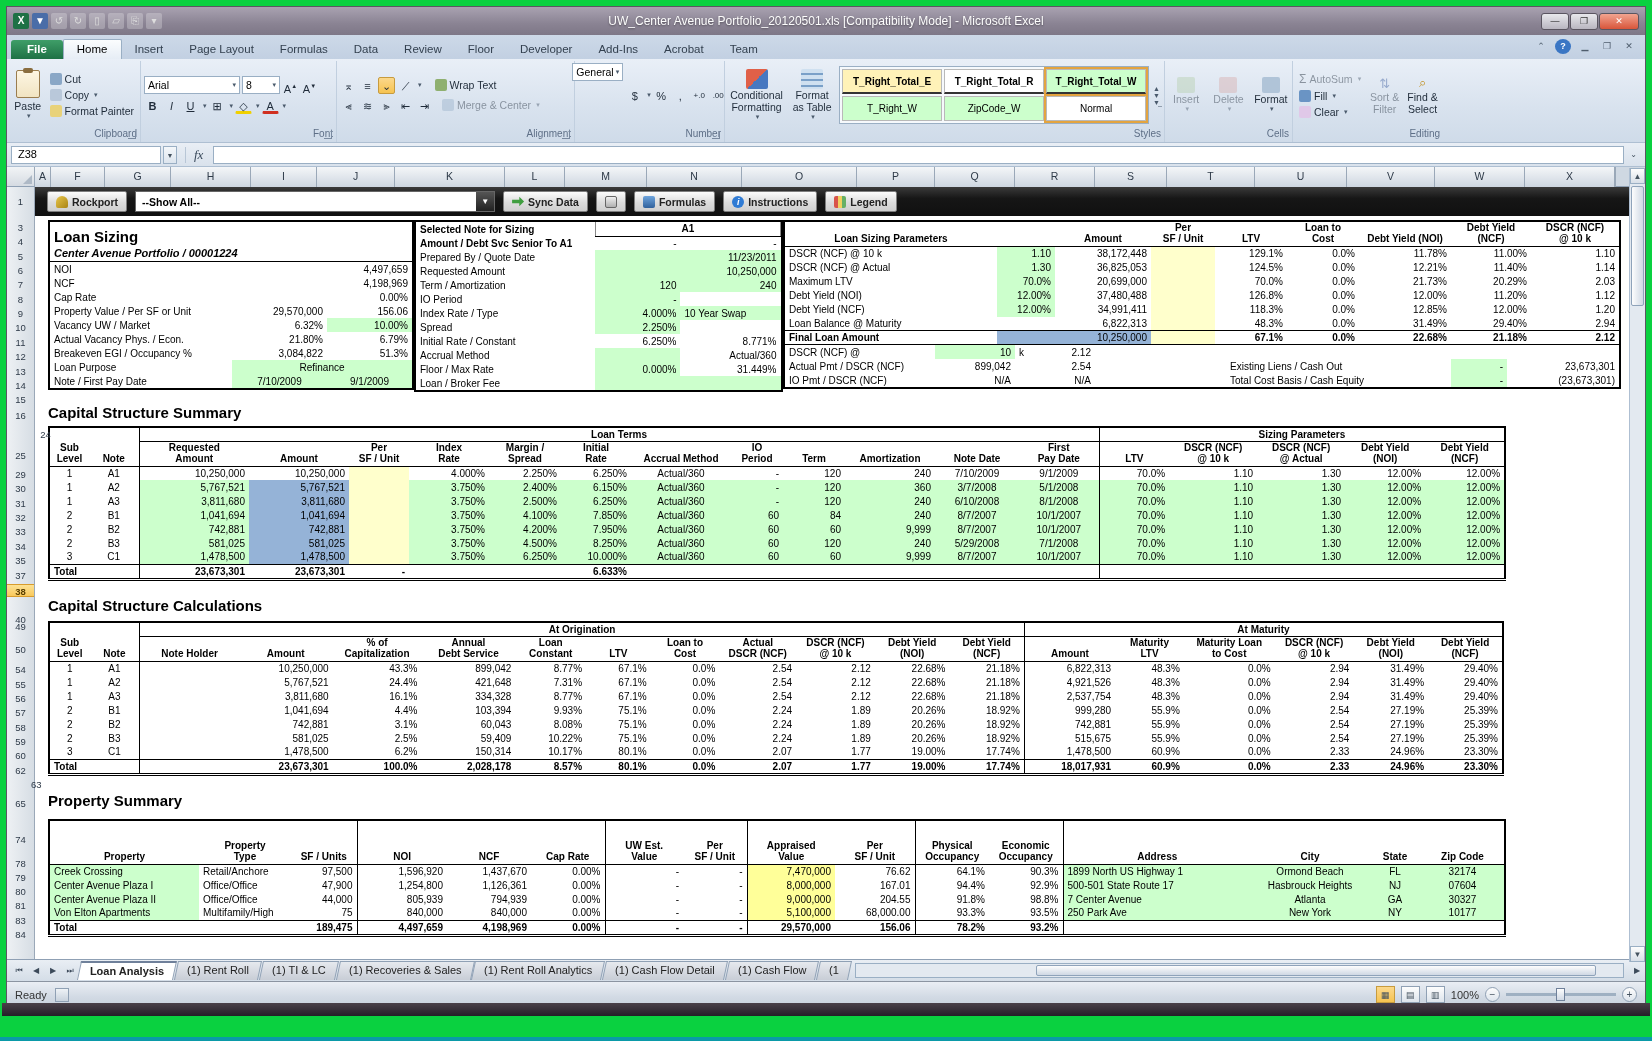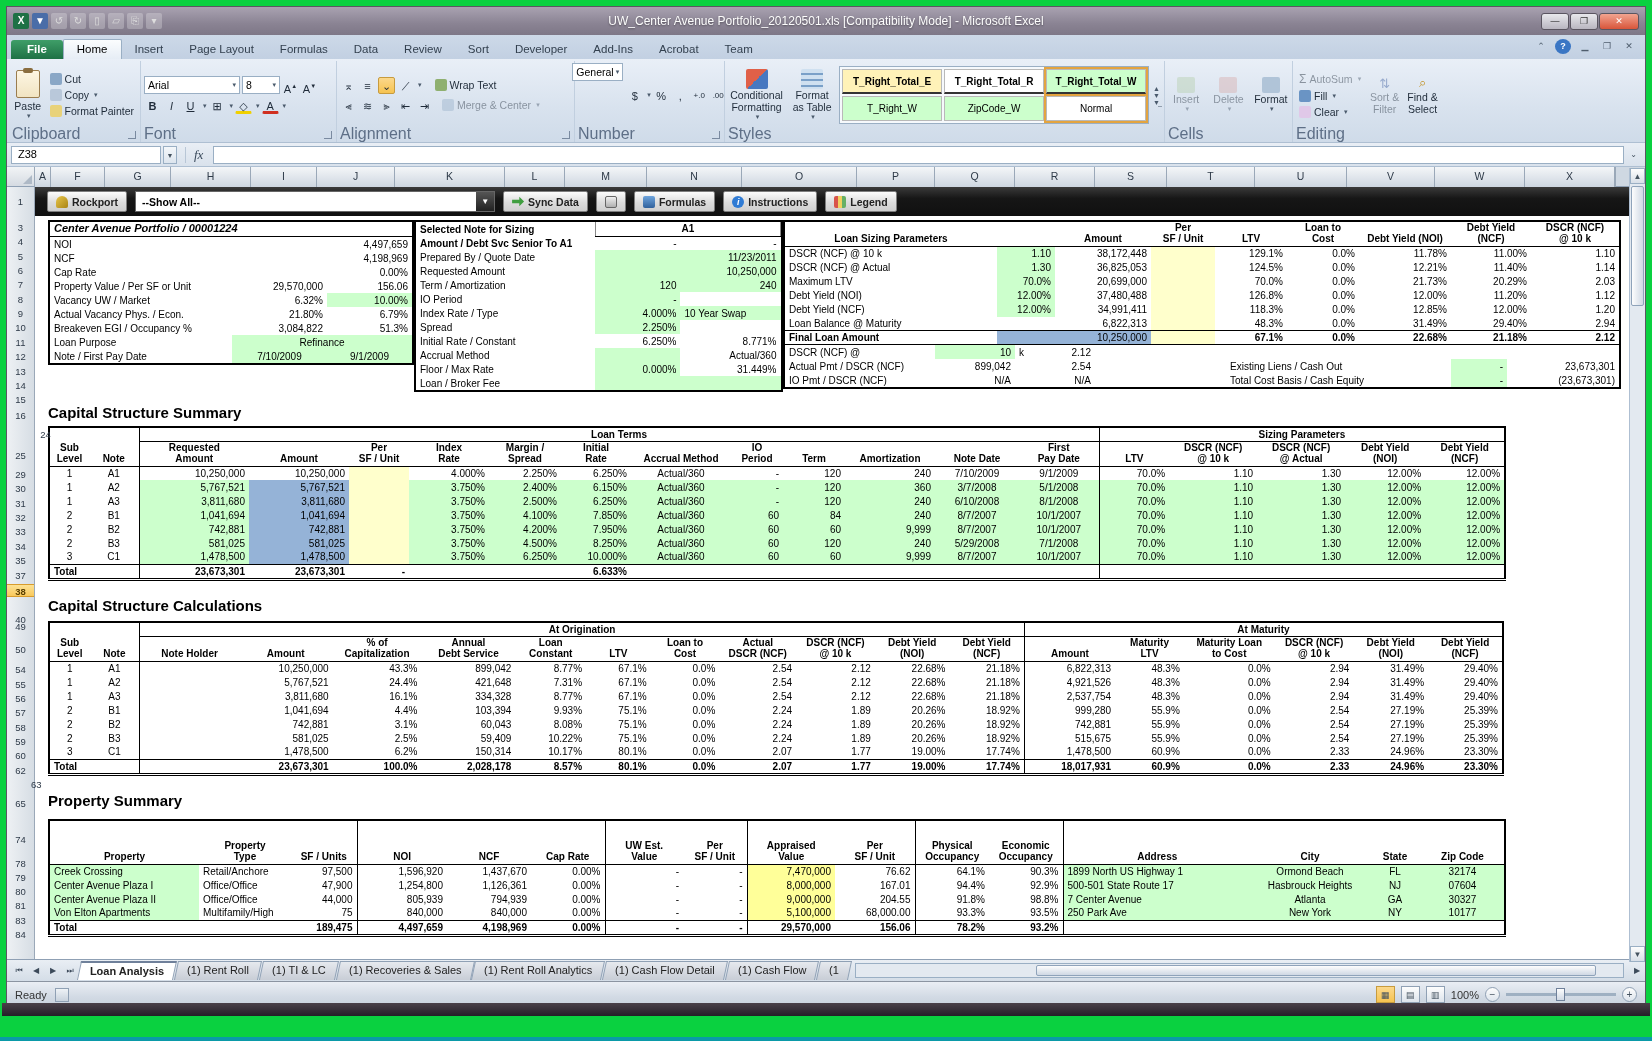--- a/index.html
+++ b/index.html
@@ -25,21 +25,21 @@
 .rtab.file { background:linear-gradient(#3f9e68,#1e7145); color:#fff; border-radius:3px 3px 0 0; padding:3px 16px 4px; font-weight:bold; }
 .rtab.active { background:linear-gradient(#fbfdfe,#e6edf5); border:1px solid #9aafc4; border-bottom:none; border-radius:2px 2px 0 0; color:#000; }
 #tabs-right { position:absolute; right:8px; top:4px; display:flex; gap:6px; align-items:center; }
 .tr-ic { width:16px; height:15px; font-size:9px; line-height:15px; text-align:center; color:#4f5d6d; }
 .tr-help { background:#3a76c4; color:#fff; border-radius:50%; font-weight:bold; }
 
 
 #ribbon { height:84px; background:linear-gradient(#e9eff7,#d8e2ee 60%,#cfdbe9); border-bottom:1px solid #aebfd2; display:flex; padding:2px 2px 0 2px; }
 .rgroup { border-right:1px solid #c1cfdf; display:flex; flex-direction:column; position:relative; padding:2px 3px 0; }
 .rgc { flex:1; display:flex; gap:3px; }
-.glabel { height:15px; font-size:16px; color:#5e6f87; text-align:left; line-height:14px; position:relative; }
+.glabel { height:15px; font-size:10px; color:#5e6f87; text-align:right; line-height:14px; position:relative; }
 .launcher { position:absolute; right:1px; bottom:3px; width:8px; height:8px; border-right:1px solid #7a8aa0; border-bottom:1px solid #7a8aa0; }
 .bigbtn { width:42px; display:flex; flex-direction:column; align-items:center; justify-content:center; font-size:10.5px; color:#1f2b39; border:1px solid transparent; border-radius:3px; text-align:center; }
 .smallcol { display:flex; flex-direction:column; justify-content:center; gap:2px; }
 .sbtn { font-size:10.5px; color:#1f2b39; display:flex; align-items:center; gap:3px; padding:1px 3px; border-radius:2px; white-space:nowrap; }
 .mini { width:12px; height:12px; display:inline-block; border-radius:2px; }
 .clip-icon { width:24px; height:28px; background:linear-gradient(#fdf6e3,#f1e4c2); border:1px solid #9a7d4f; border-radius:2px; position:relative; margin-bottom:2px; }
 .clip-icon:before { content:""; position:absolute; left:6px; top:-3px; width:10px; height:5px; background:#8a6d3f; border-radius:2px; }
 .fontrow { display:flex; align-items:center; gap:2px; }
 .combo { background:#fff; border:1px solid #9aafc4; font-size:10.5px; padding:1px 3px; display:flex; align-items:center; justify-content:space-between; height:18px; }
 .da { font-size:7px; color:#4a5a6c; margin-left:2px; }
@@ -169,21 +169,21 @@
 
   <div id="ribbontabs">
     <span style="display:flex;align-items:flex-end;">
           <span class="rtab file">File</span>
           <span class="rtab  active">Home</span>
           <span class="rtab">Insert</span>
           <span class="rtab">Page Layout</span>
           <span class="rtab">Formulas</span>
           <span class="rtab">Data</span>
           <span class="rtab">Review</span>
-          <span class="rtab">Sort</span>
+          <span class="rtab">Floor</span>
           <span class="rtab">Developer</span>
           <span class="rtab">Add-Ins</span>
           <span class="rtab">Acrobat</span>
           <span class="rtab">Team</span>
         </span>
     <div id="tabs-right">
       <span class="tr-ic">⌃</span>
       <span class="tr-ic tr-help">?</span>
       <span class="tr-ic">▁</span>
       <span class="tr-ic">❐</span>
@@ -491,20 +491,21 @@
               <span class="xico i-info">i</span>
               <span>Instructions</span>
             </div>
         <div class="xbtn">
               <span class="xico i-legend"></span>
               <span>Legend</span>
             </div>
       </div>
 
       <div class="abs bordered" style="left:13px;top:33px;width:366px;">
+        <div id="ls-title">Loan Sizing</div>
         <div id="ls-sub">Center Avenue Portfolio / 00001224</div>
         <table class="sheet" style="width:100%">
           <colgroup>
                 <col>
                 <col style="width:95px">
                 <col style="width:85px">
               </colgroup>
           <tbody>
                 <tr>
                   <td class="lbl">NOI</td>

